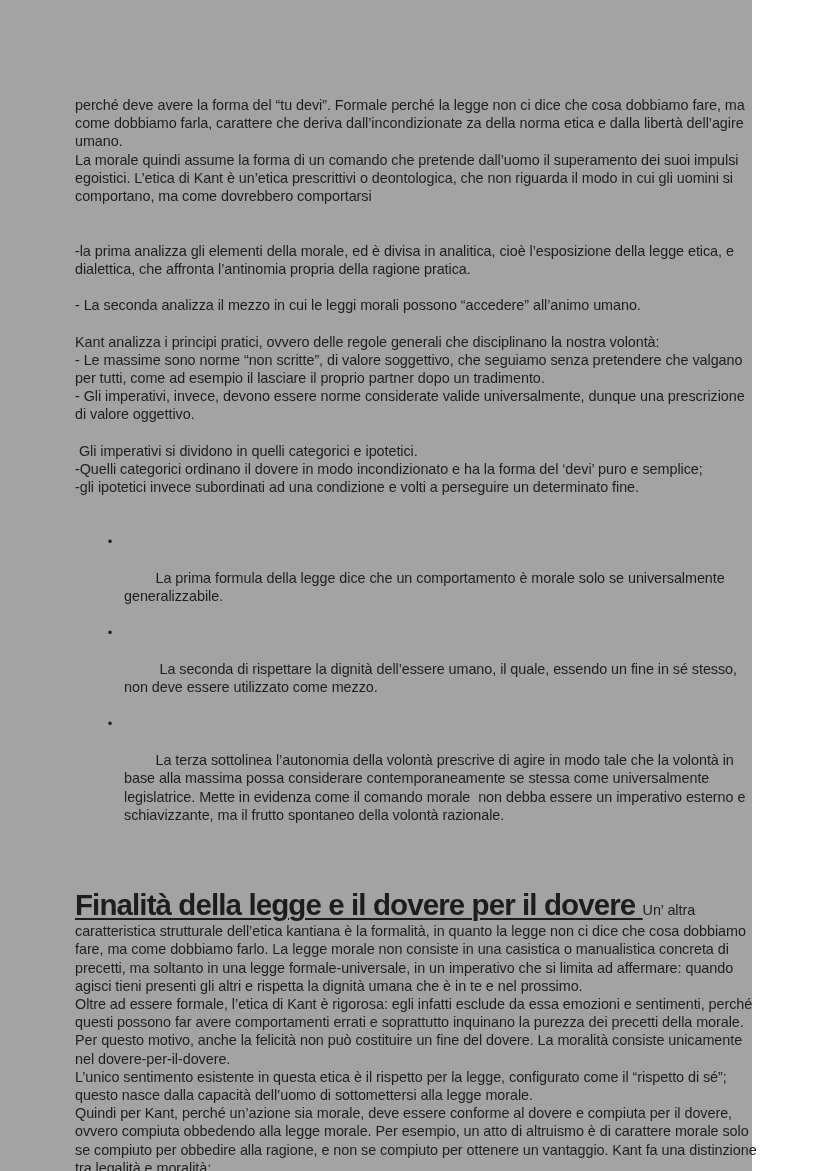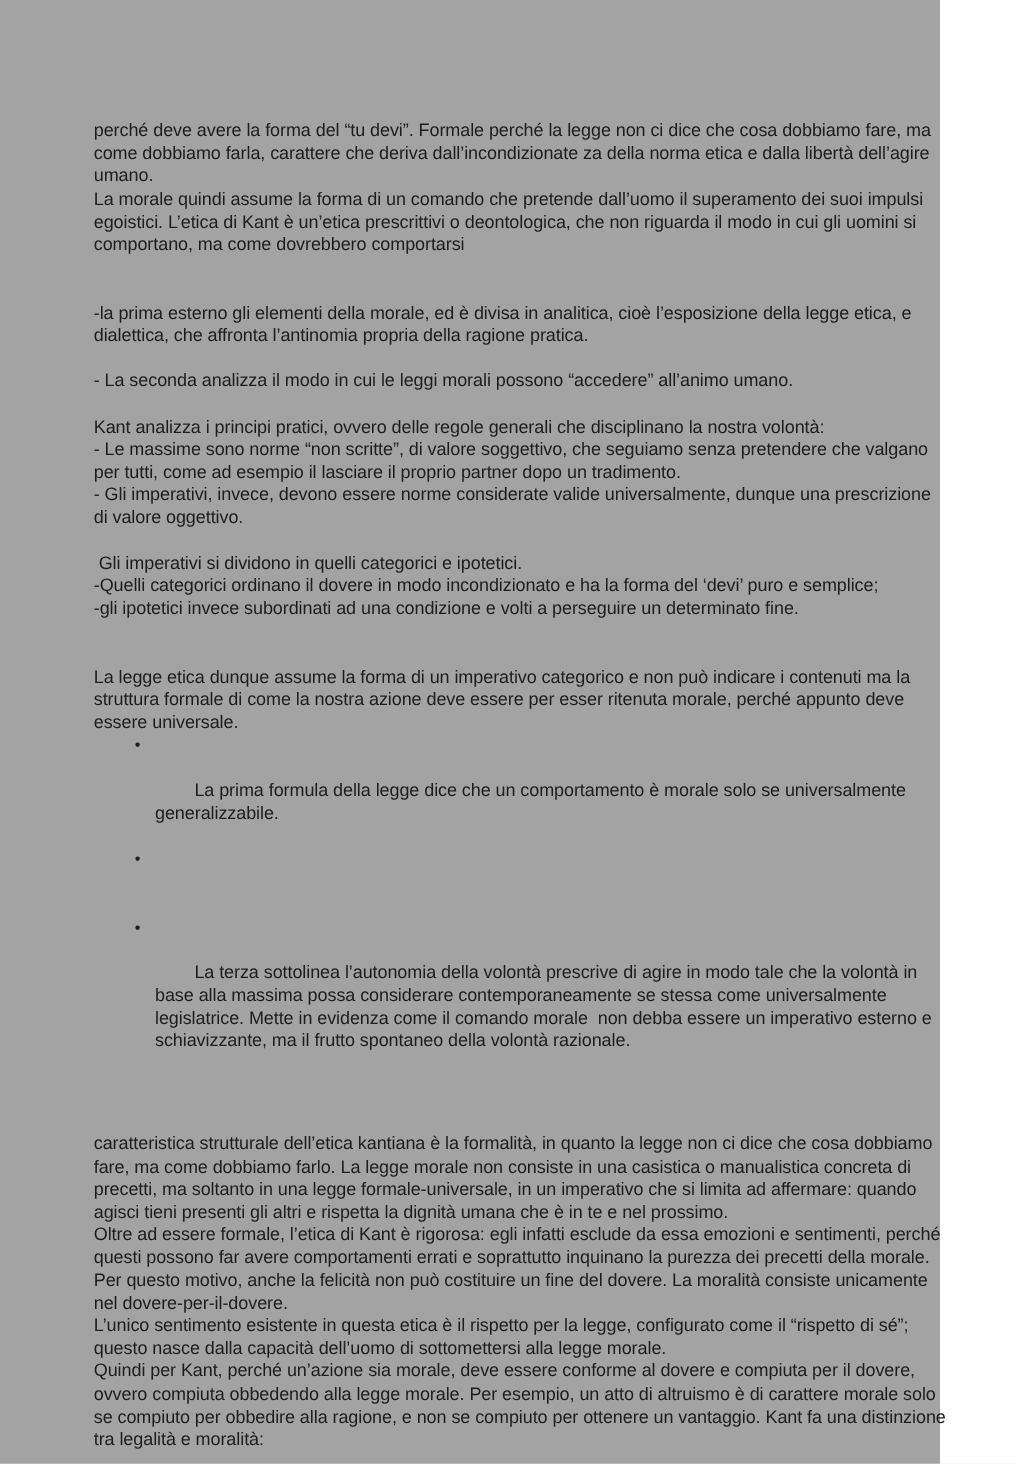--- a/index.html
+++ b/index.html
@@ -97,61 +97,62 @@
   <div class="content">
 
     <p class="para">perché deve avere la forma del “tu devi”. Formale perché la legge non ci dice che cosa dobbiamo fare, ma come dobbiamo farla, carattere che deriva dall’incondizionate za della norma etica e dalla libertà dell’agire umano.
 La morale quindi assume la forma di un comando che pretende dall’uomo il superamento dei suoi impulsi egoistici. L’etica di Kant è un’etica prescrittivi o deontologica, che non riguarda il modo in cui gli uomini si comportano, ma come dovrebbero comportarsi</p>
 
     <div class="gap-sm"></div>
 
 
     <div class="gap-sm"></div>
 
-    <p class="para">-la prima esterno gli elementi della morale, ed è divisa in analitica, cioè l’esposizione della legge etica, e dialettica, che affronta l’antinomia propria della ragione pratica.</p>
+    <p class="para">-la prima analizza gli elementi della morale, ed è divisa in analitica, cioè l’esposizione della legge etica, e dialettica, che affronta l’antinomia propria della ragione pratica.</p>
 
     <div class="gap-sm"></div>
 
-    <p class="para">- La seconda analizza il modo in cui le leggi morali possono “accedere” all’animo umano.</p>
+    <p class="para">- La seconda analizza il mezzo in cui le leggi morali possono “accedere” all’animo umano.</p>
 
     <div class="gap-sm"></div>
 
     <p class="para">Kant analizza i principi pratici, ovvero delle regole generali che disciplinano la nostra volontà:
 - Le massime sono norme “non scritte”, di valore soggettivo, che seguiamo senza pretendere che valgano per tutti, come ad esempio il lasciare il proprio partner dopo un tradimento.
 - Gli imperativi, invece, devono essere norme considerate valide universalmente, dunque una prescrizione di valore oggettivo.</p>
 
     <div class="gap-sm"></div>
 
     <p class="para"> Gli imperativi si dividono in quelli categorici e ipotetici.
 -Quelli categorici ordinano il dovere in modo incondizionato e ha la forma del ‘devi’ puro e semplice;
 -gli ipotetici invece subordinati ad una condizione e volti a perseguire un determinato fine.</p>
 
     <div class="gap-sm"></div>
 
 
     <div class="gap-sm"></div>
 
-    <p class="para">La legge etica dunque assume la forma di un imperativo categorico e non può indicare i contenuti ma la struttura formale di come la nostra azione deve essere per esser ritenuta morale, perché appunto deve essere universale.</p>
 
     <ul class="bullets">
       <li>
         <span class="bullet-dot">•</span>
         <span>La prima formula della legge dice che un comportamento è morale solo se universalmente generalizzabile.</span>
       </li>
       <li>
         <span class="bullet-dot">•</span>
+        <span> La seconda di rispettare la dignità dell’essere umano, il quale, essendo un fine in sé stesso, non deve essere utilizzato come mezzo.</span>
       </li>
       <li>
         <span class="bullet-dot">•</span>
         <span>La terza sottolinea l’autonomia della volontà prescrive di agire in modo tale che la volontà in base alla massima possa considerare contemporaneamente se stessa come universalmente legislatrice. Mette in evidenza come il comando morale  non debba essere un imperativo esterno e schiavizzante, ma il frutto spontaneo della volontà razionale.</span>
       </li>
     </ul>
 
     <div class="gap-heading"></div>
 
+    <h1 class="section-heading heading-block"><span class="big">Finalità della legge e il dovere per il dovere </span><span class="trail">Un’ altra</span></h1>
 
     <p class="para">caratteristica strutturale dell’etica kantiana è la formalità, in quanto la legge non ci dice che cosa dobbiamo fare, ma come dobbiamo farlo. La legge morale non consiste in una casistica o manualistica concreta di precetti, ma soltanto in una legge formale-universale, in un imperativo che si limita ad affermare: quando agisci tieni presenti gli altri e rispetta la dignità umana che è in te e nel prossimo.
 Oltre ad essere formale, l’etica di Kant è rigorosa: egli infatti esclude da essa emozioni e sentimenti, perché questi possono far avere comportamenti errati e soprattutto inquinano la purezza dei precetti della morale. Per questo motivo, anche la felicità non può costituire un fine del dovere. La moralità consiste unicamente nel dovere-per-il-dovere.
 L’unico sentimento esistente in questa etica è il rispetto per la legge, configurato come il “rispetto di sé”; questo nasce dalla capacità dell’uomo di sottomettersi alla legge morale.
 Quindi per Kant, perché un’azione sia morale, deve essere conforme al dovere e compiuta per il dovere, ovvero compiuta obbedendo alla legge morale. Per esempio, un atto di altruismo è di carattere morale solo se compiuto per obbedire alla ragione, e non se compiuto per ottenere un vantaggio. Kant fa una distinzione tra legalità e moralità:</p>
 
   </div>
 </div>
 
 </body></html>

